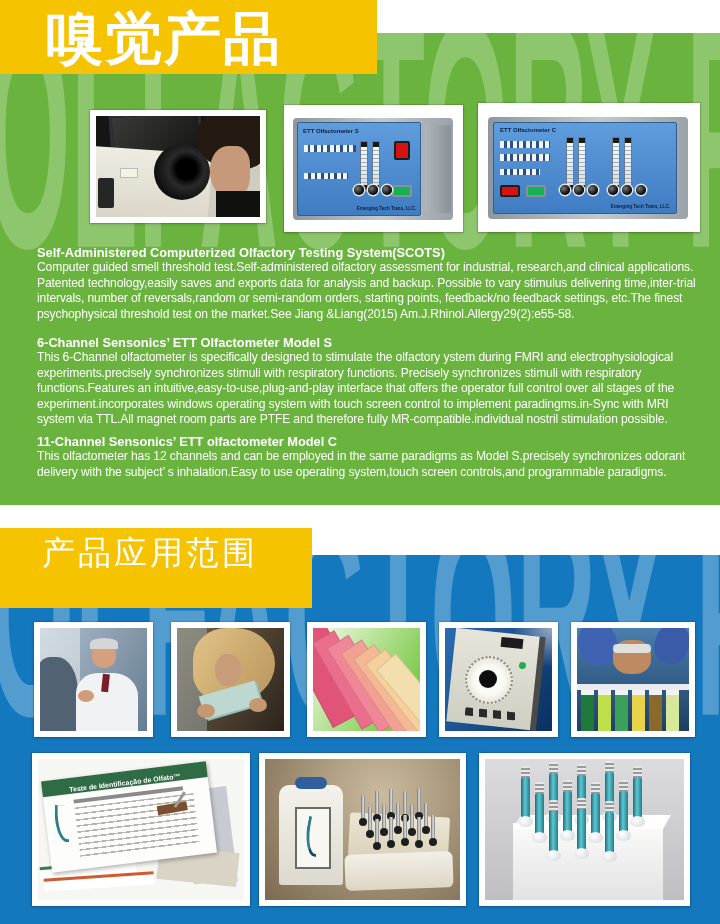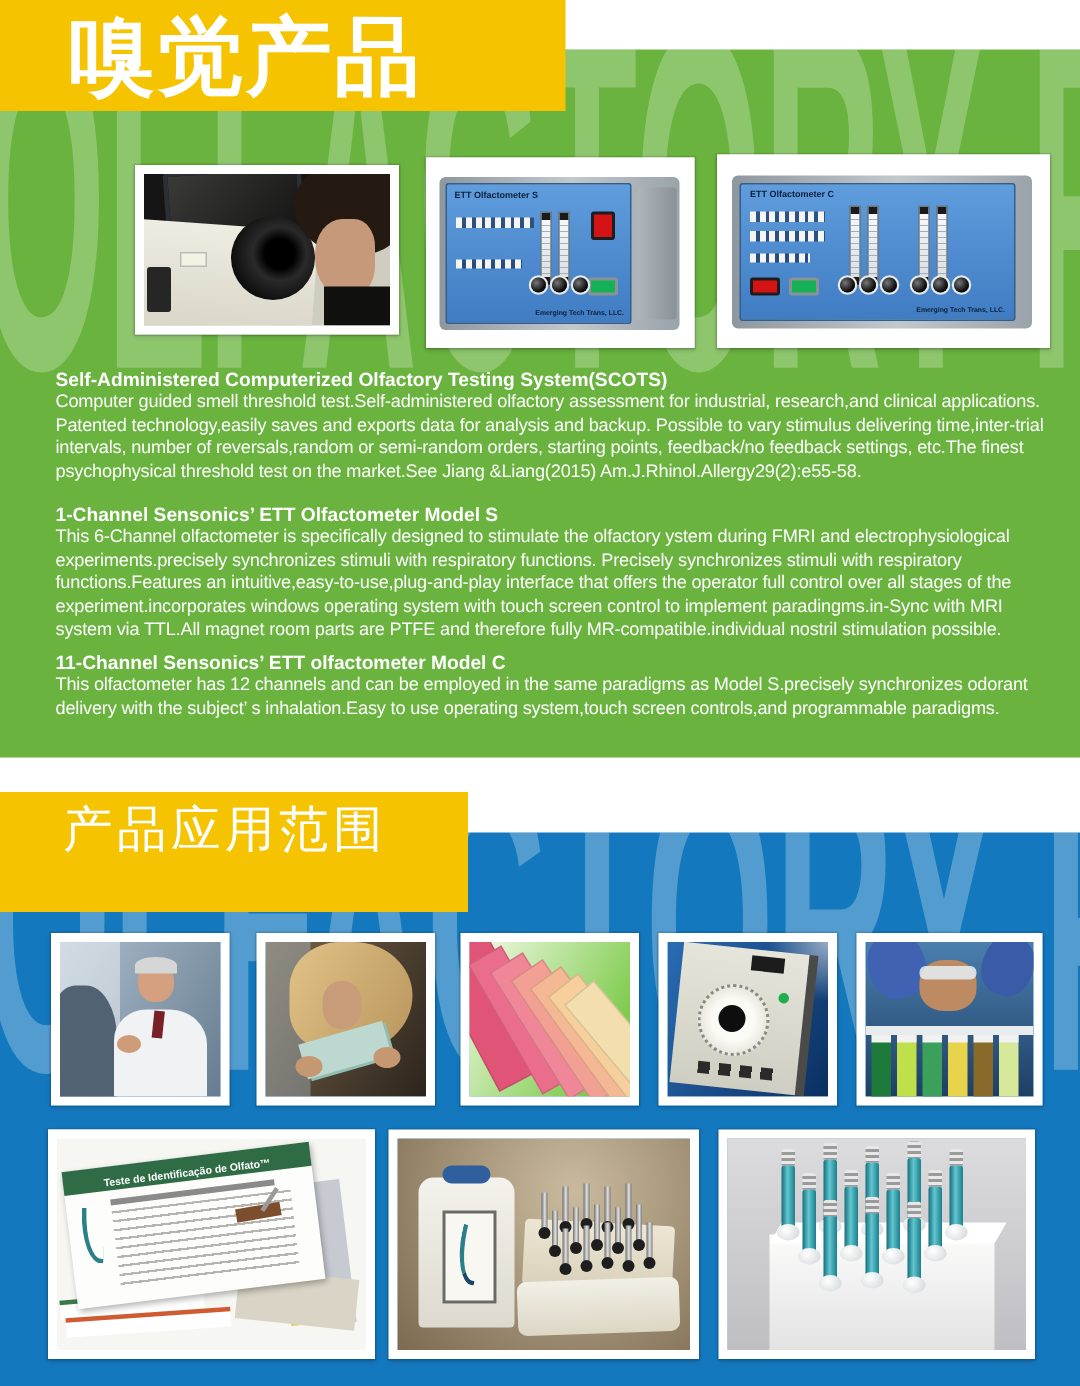--- a/index.html
+++ b/index.html
@@ -116,21 +116,21 @@
       <div class="knob" style="left:142px;bottom:18px;"></div>
       <span class="dev-brand" style="right:6px;bottom:4px;">Emerging Tech Trans, LLC.</span>
     </div>
   </figure>
 
   <div class="sec" style="top:245px;">
     <h3>Self-Administered Computerized Olfactory Testing System(SCOTS)</h3>
     <p>Computer guided smell threshold test.Self-administered olfactory assessment for industrial, research,and clinical applications. Patented technology,easily saves and exports data for analysis and backup. Possible to vary stimulus delivering time,inter-trial intervals, number of reversals,random or semi-random orders, starting points, feedback/no feedback settings, etc.The finest psychophysical threshold test on the market.See Jiang &amp;Liang(2015) Am.J.Rhinol.Allergy29(2):e55-58.</p>
   </div>
   <div class="sec" style="top:335px;">
-    <h3>1-Channel Sensonics’ ETT Olfactometer Model S</h3>
+    <h3>6-Channel Sensonics’ ETT Olfactometer Model S</h3>
     <p>This 6-Channel olfactometer is specifically designed to stimulate the olfactory ystem during FMRI and electrophysiological experiments.precisely synchronizes stimuli with respiratory functions. Precisely synchronizes stimuli with respiratory functions.Features an intuitive,easy-to-use,plug-and-play interface that offers the operator full control over all stages of the experiment.incorporates windows operating system with touch screen control to implement paradingms.in-Sync with MRI system via TTL.All magnet room parts are PTFE and therefore fully MR-compatible.individual nostril stimulation possible.</p>
   </div>
   <div class="sec" style="top:434px;">
     <h3>11-Channel Sensonics’ ETT olfactometer Model C</h3>
     <p>This olfactometer has 12 channels and can be employed in the same paradigms as Model S.precisely synchronizes odorant delivery with the subject’ s inhalation.Easy to use operating system,touch screen controls,and programmable paradigms.</p>
   </div>
 
   <div class="abs" id="blue-sec">
     <div class="wm" id="wm-blue">OLFACTORY P</div>
   </div>

